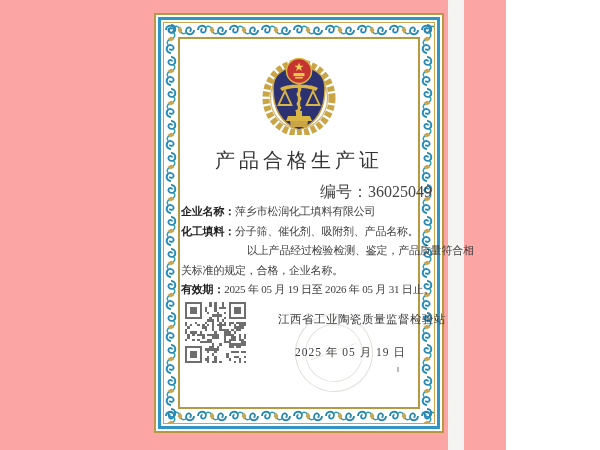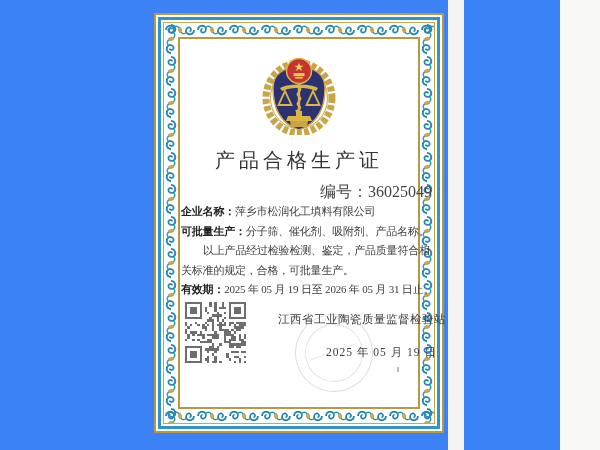--- a/index.html
+++ b/index.html
@@ -1,16 +1,16 @@
 <!DOCTYPE html>
 <html><head>
 <meta charset="utf-8">
 <style>
   html,body{margin:0;padding:0;background:#ffffff;}
-  .stage{position:relative;width:600px;height:450px;background:#3b82f6;overflow:hidden;
+  .stage{position:relative;width:506px;height:450px;background:#fca5a5;overflow:hidden;
          font-family:"Liberation Serif","DejaVu Serif",serif;}
   .scan-shade{position:absolute;left:448px;top:0;width:16px;height:450px;background:#f5f4f2;}
   .scan-shade2{position:absolute;left:560px;top:0;width:40px;height:450px;background:#f8f8f7;}
 
   
   .cert{position:absolute;left:154px;top:13px;width:290px;height:420px;background:#ffffff;}
   .f-gold-outer{position:absolute;inset:0;border:2px solid #b99844;}
   .f-teal{position:absolute;inset:4px;border:3px solid #3095c2;}
   .f-gold-mid{position:absolute;inset:9px;border:1px solid #c7a64f;}
   .f-gold-inner{position:absolute;inset:24px;border:2px solid #b99844;}
@@ -23,27 +23,27 @@
 
   
   .emblem{position:absolute;left:107px;top:42px;width:76px;height:80px;}
   .title{position:absolute;left:0;top:134px;width:100%;text-align:center;
          font-size:20px;letter-spacing:4px;color:#343434;font-weight:500;white-space:nowrap;}
   .serial{position:absolute;left:166px;top:169px;font-size:16px;color:#454545;white-space:nowrap;}
   .body{position:absolute;left:27px;top:189px;right:20px;font-size:11px;line-height:19.5px;
         color:#3d3d3d;letter-spacing:-0.2px;}
   .body .line{white-space:nowrap;}
   .lbl{font-weight:700;color:#222222;}
-  .indent{text-indent:22px;}
+  .indent{text-indent:22px;padding-left:44px;}
   .qr{position:absolute;left:31px;top:289px;width:61px;height:61px;}
   .qr svg{display:block;width:61px;height:61px;shape-rendering:crispEdges;}
   .issuer{position:absolute;left:124px;top:299px;font-size:11.5px;color:#3c3c3c;
           letter-spacing:0.5px;white-space:nowrap;}
   .date{position:absolute;left:141px;top:332px;font-size:11.5px;color:#3f3f3f;
-        letter-spacing:1px;white-space:nowrap;padding-left:31px;}
+        letter-spacing:1px;white-space:nowrap;}
   .stamp{position:absolute;left:141px;top:301px;width:76px;height:76px;border:1.5px solid #dcd8d2;
          border-radius:50%;transform:rotate(-20deg);opacity:.85;}
   .stamp .inner{position:absolute;inset:9px;border:1px solid #e3dfda;border-radius:50%;}
   .stamp .bar{position:absolute;left:14px;top:36px;width:48px;height:1px;background:#e6e2dc;}
   .speck{position:absolute;left:243px;top:354px;width:2px;height:5px;background:#8a8a8a;opacity:.6;}
 </style>
 </head>
 <body>
 
 <div class="stage">
@@ -114,23 +114,23 @@
         <circle cx="38" cy="76.5" r="2.3" fill="#c9a545"></circle>
       </svg>
     </div>
 
     <div class="title">产品合格生产证</div>
 
     <div class="serial"><span>编号：</span><span>36025049</span></div>
 
     <div class="body">
       <div class="line"><span class="lbl">企业名称：</span><span>萍乡市松润化工填料有限公司</span></div>
-      <div class="line"><span class="lbl">可批量生产：</span><span>分子筛、催化剂、吸附剂、产品名称。</span></div>
+      <div class="line"><span class="lbl">化工填料：</span><span>分子筛、催化剂、吸附剂、产品名称。</span></div>
       <div class="line indent">以上产品经过检验检测、鉴定，产品质量符合相</div>
-      <div class="line">关标准的规定，合格，可批量生产。</div>
+      <div class="line">关标准的规定，合格，企业名称。</div>
       <div class="line"><span class="lbl">有效期：</span><span>2025 年 05 月 19 日至 2026 年 05 月 31 日止。</span></div>
     </div>
 
     <div class="qr">
       <svg viewBox="0 0 25 25">
           <path d="M0 0h1v1h-1zM1 0h1v1h-1zM2 0h1v1h-1zM3 0h1v1h-1zM4 0h1v1h-1zM5 0h1v1h-1zM6 0h1v1h-1zM10 0h1v1h-1zM12 0h1v1h-1zM15 0h1v1h-1zM18 0h1v1h-1zM19 0h1v1h-1zM20 0h1v1h-1zM21 0h1v1h-1zM22 0h1v1h-1zM23 0h1v1h-1zM24 0h1v1h-1zM0 1h1v1h-1zM6 1h1v1h-1zM10 1h1v1h-1zM12 1h1v1h-1zM15 1h1v1h-1zM18 1h1v1h-1zM24 1h1v1h-1zM0 2h1v1h-1zM2 2h1v1h-1zM3 2h1v1h-1zM4 2h1v1h-1zM6 2h1v1h-1zM8 2h1v1h-1zM12 2h1v1h-1zM14 2h1v1h-1zM15 2h1v1h-1zM16 2h1v1h-1zM18 2h1v1h-1zM20 2h1v1h-1zM21 2h1v1h-1zM22 2h1v1h-1zM24 2h1v1h-1zM0 3h1v1h-1zM2 3h1v1h-1zM3 3h1v1h-1zM4 3h1v1h-1zM6 3h1v1h-1zM8 3h1v1h-1zM12 3h1v1h-1zM18 3h1v1h-1zM20 3h1v1h-1zM21 3h1v1h-1zM22 3h1v1h-1zM24 3h1v1h-1zM0 4h1v1h-1zM2 4h1v1h-1zM3 4h1v1h-1zM4 4h1v1h-1zM6 4h1v1h-1zM9 4h1v1h-1zM13 4h1v1h-1zM16 4h1v1h-1zM18 4h1v1h-1zM20 4h1v1h-1zM21 4h1v1h-1zM22 4h1v1h-1zM24 4h1v1h-1zM0 5h1v1h-1zM6 5h1v1h-1zM11 5h1v1h-1zM12 5h1v1h-1zM13 5h1v1h-1zM14 5h1v1h-1zM18 5h1v1h-1zM24 5h1v1h-1zM0 6h1v1h-1zM1 6h1v1h-1zM2 6h1v1h-1zM3 6h1v1h-1zM4 6h1v1h-1zM5 6h1v1h-1zM6 6h1v1h-1zM10 6h1v1h-1zM13 6h1v1h-1zM16 6h1v1h-1zM18 6h1v1h-1zM19 6h1v1h-1zM20 6h1v1h-1zM21 6h1v1h-1zM22 6h1v1h-1zM23 6h1v1h-1zM24 6h1v1h-1zM9 7h1v1h-1zM10 7h1v1h-1zM11 7h1v1h-1zM13 7h1v1h-1zM15 7h1v1h-1zM0 8h1v1h-1zM4 8h1v1h-1zM8 8h1v1h-1zM11 8h1v1h-1zM14 8h1v1h-1zM16 8h1v1h-1zM18 8h1v1h-1zM19 8h1v1h-1zM21 8h1v1h-1zM22 8h1v1h-1zM23 8h1v1h-1zM24 8h1v1h-1zM0 9h1v1h-1zM2 9h1v1h-1zM5 9h1v1h-1zM7 9h1v1h-1zM9 9h1v1h-1zM11 9h1v1h-1zM13 9h1v1h-1zM14 9h1v1h-1zM15 9h1v1h-1zM16 9h1v1h-1zM18 9h1v1h-1zM20 9h1v1h-1zM22 9h1v1h-1zM23 9h1v1h-1zM24 9h1v1h-1zM1 10h1v1h-1zM7 10h1v1h-1zM8 10h1v1h-1zM11 10h1v1h-1zM14 10h1v1h-1zM20 10h1v1h-1zM21 10h1v1h-1zM22 10h1v1h-1zM23 10h1v1h-1zM0 11h1v1h-1zM8 11h1v1h-1zM11 11h1v1h-1zM14 11h1v1h-1zM15 11h1v1h-1zM16 11h1v1h-1zM17 11h1v1h-1zM19 11h1v1h-1zM21 11h1v1h-1zM22 11h1v1h-1zM0 12h1v1h-1zM2 12h1v1h-1zM3 12h1v1h-1zM4 12h1v1h-1zM6 12h1v1h-1zM12 12h1v1h-1zM16 12h1v1h-1zM17 12h1v1h-1zM18 12h1v1h-1zM20 12h1v1h-1zM1 13h1v1h-1zM3 13h1v1h-1zM5 13h1v1h-1zM6 13h1v1h-1zM7 13h1v1h-1zM9 13h1v1h-1zM10 13h1v1h-1zM11 13h1v1h-1zM12 13h1v1h-1zM13 13h1v1h-1zM16 13h1v1h-1zM17 13h1v1h-1zM18 13h1v1h-1zM19 13h1v1h-1zM22 13h1v1h-1zM24 13h1v1h-1zM1 14h1v1h-1zM7 14h1v1h-1zM11 14h1v1h-1zM12 14h1v1h-1zM13 14h1v1h-1zM16 14h1v1h-1zM19 14h1v1h-1zM20 14h1v1h-1zM22 14h1v1h-1zM24 14h1v1h-1zM0 15h1v1h-1zM3 15h1v1h-1zM5 15h1v1h-1zM9 15h1v1h-1zM10 15h1v1h-1zM16 15h1v1h-1zM18 15h1v1h-1zM19 15h1v1h-1zM20 15h1v1h-1zM22 15h1v1h-1zM23 15h1v1h-1zM6 16h1v1h-1zM7 16h1v1h-1zM8 16h1v1h-1zM9 16h1v1h-1zM10 16h1v1h-1zM16 16h1v1h-1zM17 16h1v1h-1zM18 16h1v1h-1zM23 16h1v1h-1zM24 16h1v1h-1zM11 17h1v1h-1zM14 17h1v1h-1zM18 17h1v1h-1zM19 17h1v1h-1zM20 17h1v1h-1zM21 17h1v1h-1zM22 17h1v1h-1zM23 17h1v1h-1zM24 17h1v1h-1zM0 18h1v1h-1zM1 18h1v1h-1zM2 18h1v1h-1zM3 18h1v1h-1zM4 18h1v1h-1zM5 18h1v1h-1zM6 18h1v1h-1zM10 18h1v1h-1zM11 18h1v1h-1zM13 18h1v1h-1zM18 18h1v1h-1zM19 18h1v1h-1zM21 18h1v1h-1zM22 18h1v1h-1zM0 19h1v1h-1zM6 19h1v1h-1zM8 19h1v1h-1zM9 19h1v1h-1zM10 19h1v1h-1zM11 19h1v1h-1zM12 19h1v1h-1zM13 19h1v1h-1zM0 20h1v1h-1zM2 20h1v1h-1zM3 20h1v1h-1zM4 20h1v1h-1zM6 20h1v1h-1zM9 20h1v1h-1zM12 20h1v1h-1zM19 20h1v1h-1zM20 20h1v1h-1zM21 20h1v1h-1zM23 20h1v1h-1zM24 20h1v1h-1zM0 21h1v1h-1zM2 21h1v1h-1zM3 21h1v1h-1zM4 21h1v1h-1zM6 21h1v1h-1zM11 21h1v1h-1zM17 21h1v1h-1zM0 22h1v1h-1zM2 22h1v1h-1zM3 22h1v1h-1zM4 22h1v1h-1zM6 22h1v1h-1zM9 22h1v1h-1zM12 22h1v1h-1zM17 22h1v1h-1zM20 22h1v1h-1zM21 22h1v1h-1zM24 22h1v1h-1zM0 23h1v1h-1zM6 23h1v1h-1zM8 23h1v1h-1zM9 23h1v1h-1zM12 23h1v1h-1zM18 23h1v1h-1zM22 23h1v1h-1zM0 24h1v1h-1zM1 24h1v1h-1zM2 24h1v1h-1zM3 24h1v1h-1zM4 24h1v1h-1zM5 24h1v1h-1zM6 24h1v1h-1zM9 24h1v1h-1zM11 24h1v1h-1zM12 24h1v1h-1zM14 24h1v1h-1zM20 24h1v1h-1zM22 24h1v1h-1zM24 24h1v1h-1z" fill="#6e6e6e"></path>
         </svg>
     </div>
 
     <div class="stamp">

